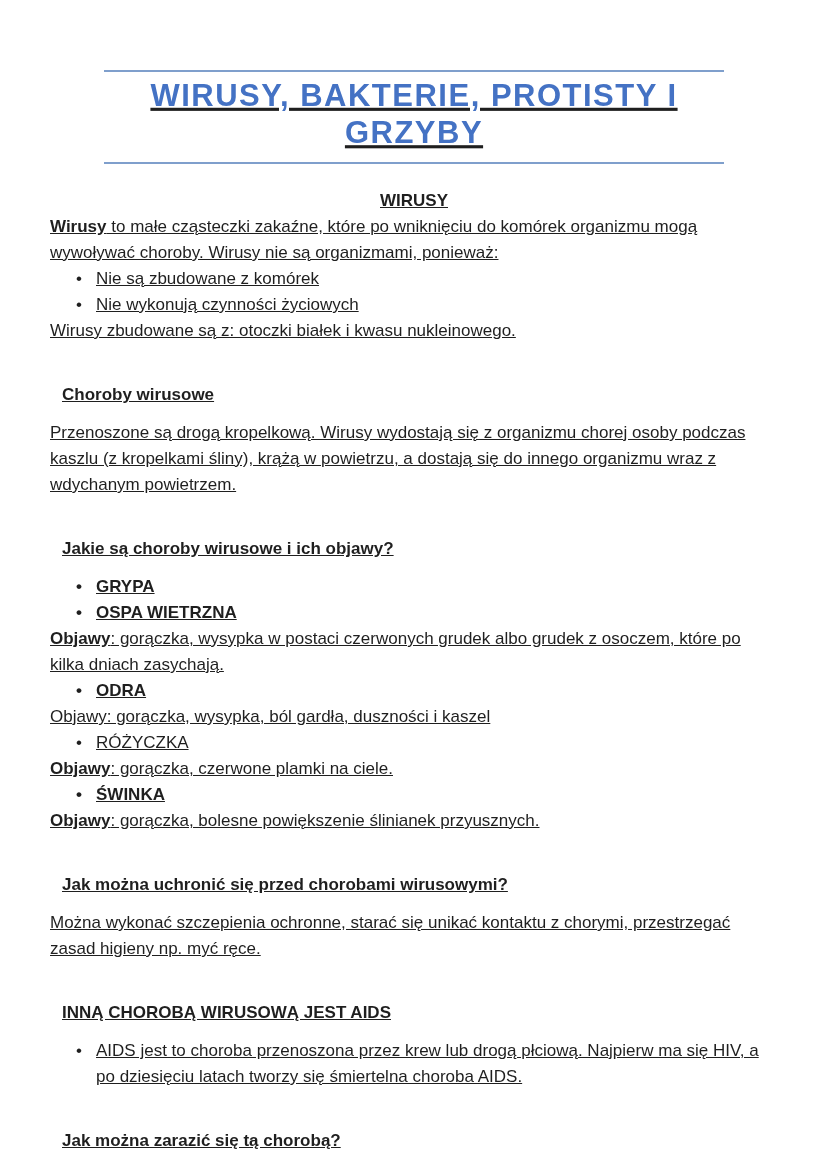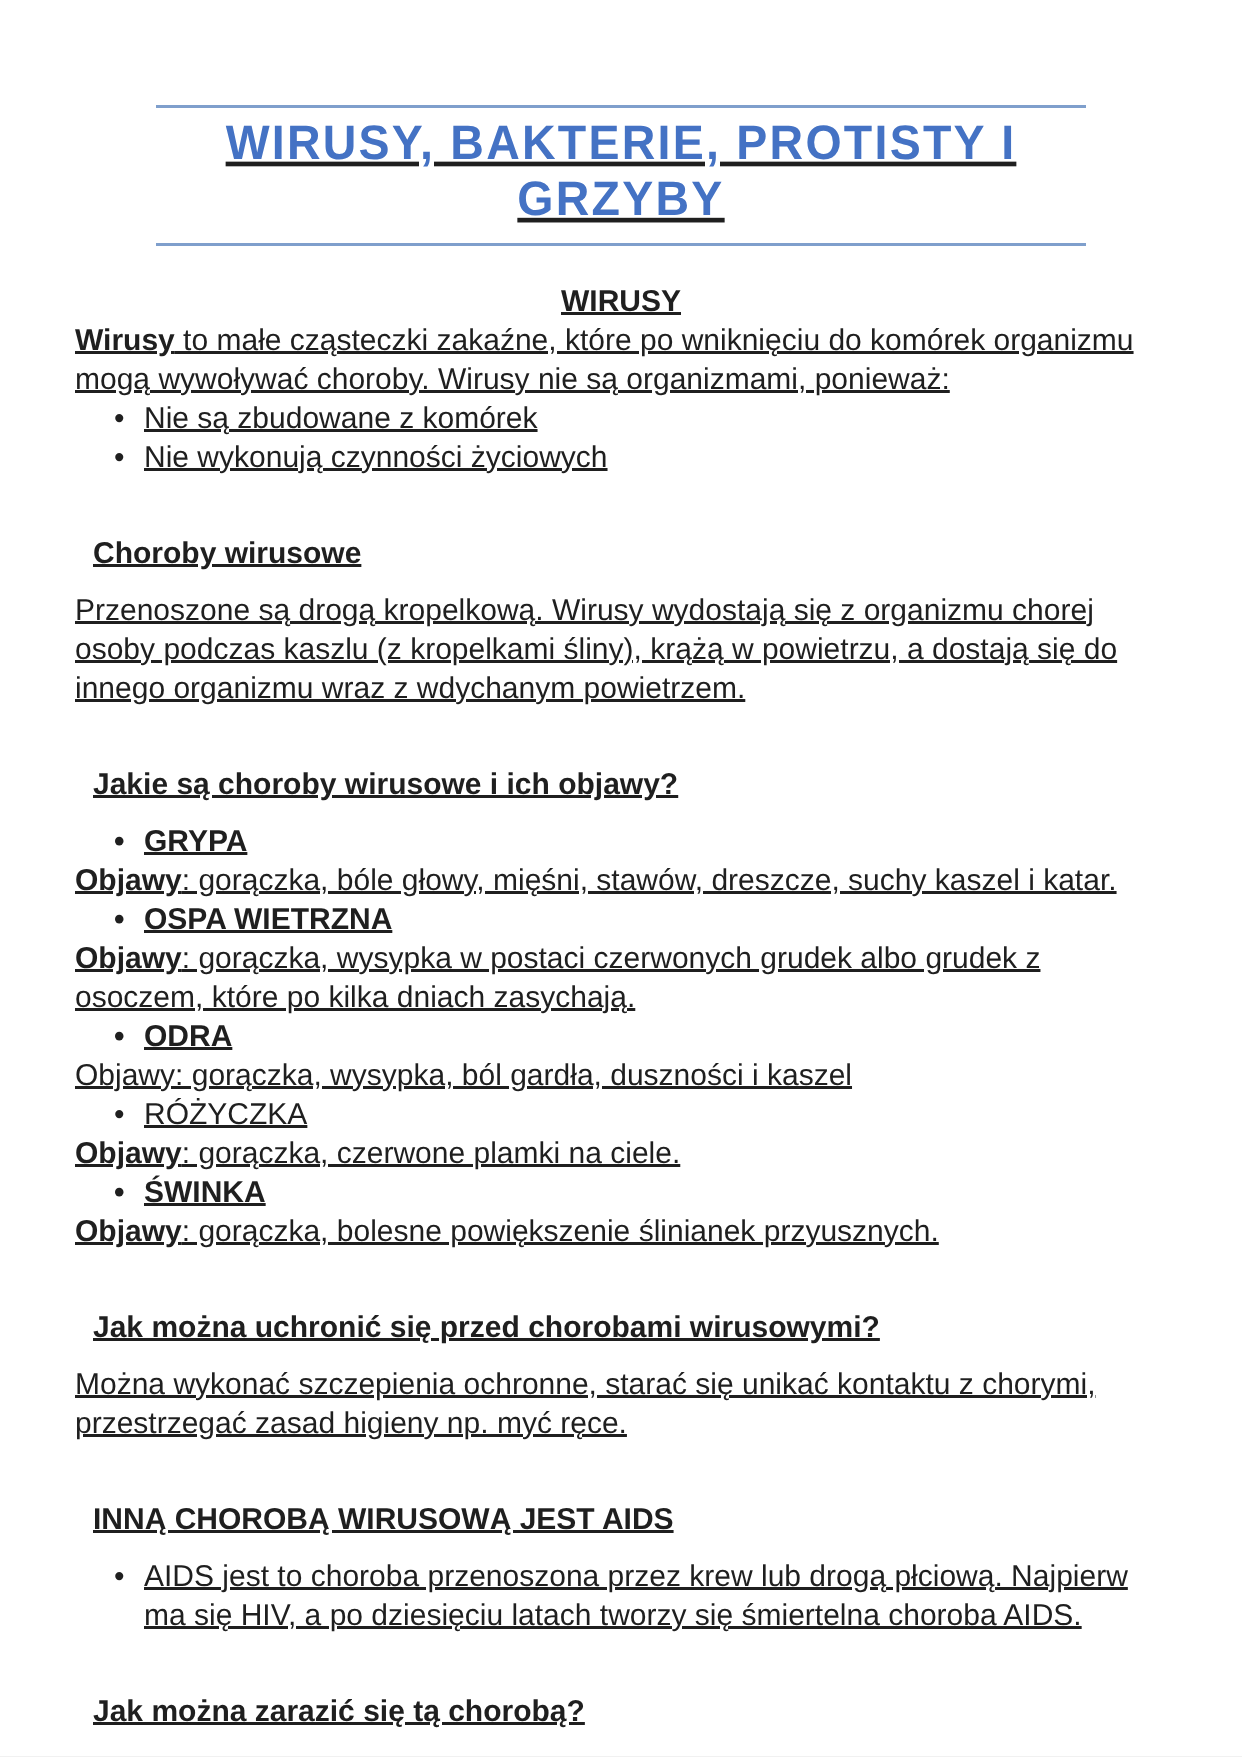--- a/index.html
+++ b/index.html
@@ -22,21 +22,21 @@
   }
   .doc-title{
     margin:0;text-align:center;
     font-size:31px;line-height:36px;font-weight:bold;
     letter-spacing:1.5px;color:var(--accent);
     transform:scaleY(1.04);
   }
   .doc-title .tline{display:block;}
   .doc-body{
     margin:24px 50px 0 50px;
-    font-size:20px;line-height:26px;
+    font-size:17px;line-height:26px;
   }
   .center-heading{margin:0;text-align:center;font-weight:bold;}
   .heading{margin:12px;font-weight:bold;}
   .para{margin:0;}
   .bullet{position:relative;padding-left:46px;margin:0;}
   .bullet .dot{position:absolute;left:26px;top:0;}
   .bullet.bold{font-weight:bold;}
   .spacer{height:26px;}
   strong{font-weight:bold;}
 </style>
@@ -48,27 +48,27 @@
     <h1 class="doc-title">
       <span class="tline">WIRUSY, BAKTERIE, PROTISTY I</span>
       <span class="tline">GRZYBY</span>
     </h1>
   </header>
   <main class="doc-body">
       <p class="center-heading">WIRUSY</p>
       <p class="para"><strong>Wirusy</strong><span> to małe cząsteczki zakaźne, które po wniknięciu do komórek organizmu mogą wywoływać choroby. Wirusy nie są organizmami, ponieważ:</span></p>
       <div class="bullet"><span class="dot">•</span><span>Nie są zbudowane z komórek</span></div>
       <div class="bullet"><span class="dot">•</span><span>Nie wykonują czynności życiowych</span></div>
+      <p class="para">Wirusy zbudowane są z: otoczki białek i kwasu nukleinowego.</p>
       <div class="spacer"></div>
       <p class="heading">Choroby wirusowe</p>
       <p class="para">Przenoszone są drogą kropelkową. Wirusy wydostają się z organizmu chorej osoby podczas kaszlu (z kropelkami śliny), krążą w powietrzu, a dostają się do innego organizmu wraz z wdychanym powietrzem.</p>
       <div class="spacer"></div>
       <p class="heading">Jakie są choroby wirusowe i ich objawy?</p>
       <div class="bullet bold"><span class="dot">•</span><span>GRYPA</span></div>
-      <p class="para"><strong>Objawy</strong><span>: gorączka, bóle głowy, mięśni, stawów, dreszcze, suchy kaszel i katar.</span></p>
       <div class="bullet bold"><span class="dot">•</span><span>OSPA WIETRZNA</span></div>
       <p class="para"><strong>Objawy</strong><span>: gorączka, wysypka w postaci czerwonych grudek albo grudek z osoczem, które po kilka dniach zasychają.</span></p>
       <div class="bullet bold"><span class="dot">•</span><span>ODRA</span></div>
       <p class="para">Objawy: gorączka, wysypka, ból gardła, duszności i kaszel</p>
       <div class="bullet"><span class="dot">•</span><span>RÓŻYCZKA</span></div>
       <p class="para"><strong>Objawy</strong><span>: gorączka, czerwone plamki na ciele.</span></p>
       <div class="bullet bold"><span class="dot">•</span><span>ŚWINKA</span></div>
       <p class="para"><strong>Objawy</strong><span>: gorączka, bolesne powiększenie ślinianek przyusznych.</span></p>
       <div class="spacer"></div>
       <p class="heading">Jak można uchronić się przed chorobami wirusowymi?</p>

